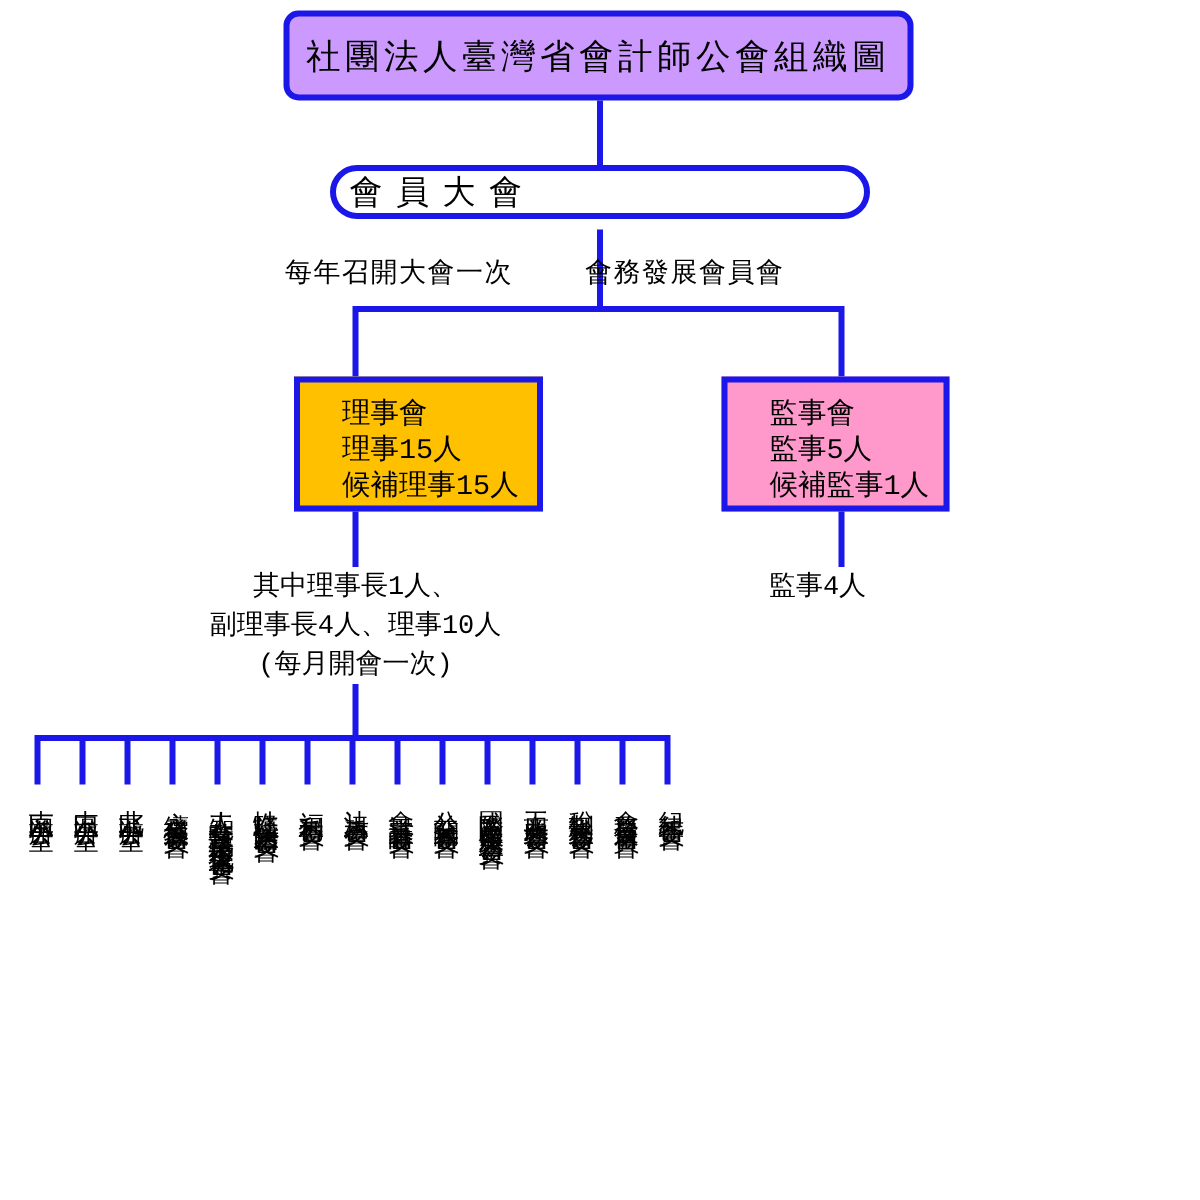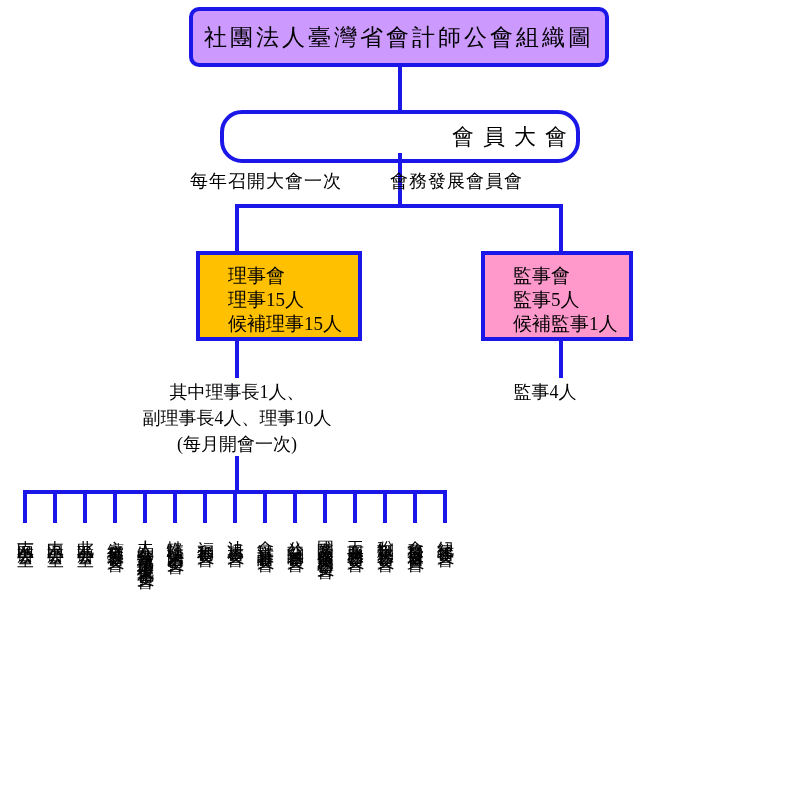--- a/index.html
+++ b/index.html
@@ -8,44 +8,45 @@
     background: #ffffff;
     font-family: "Liberation Serif", "DejaVu Serif", serif;
     color: #000000;
   }
   .canvas {
     position: relative;
     width: 800px;
     height: 800px;
     background: #ffffff;
     overflow: hidden;
+    font-family: Liberation Mono, monospace;
   }
   
   .line {
     position: absolute;
     background: #1a17e8;
   }
   
   .node {
     position: absolute;
     box-sizing: border-box;
     border: 4px solid #1a17e8;
   }
   .title-box {
     left: 189px; top: 7px; width: 420px; height: 60px;
     background: #cc99ff;
     border-radius: 10px;
     display: flex; align-items: center; justify-content: center;
     font-size: 23px; letter-spacing: 3px;
   }
   .assembly-pill {
-    left: 220px; top: 110px; width: 360px; height: 53px;
+    left: 220px; top: 110px; width: 360px; height: 36px;
     background: #ffffff;
     border-radius: 22px;
-    display: flex; align-items: center; justify-content: flex-end;
+    display: flex; align-items: center; justify-content: flex-start;
     font-size: 22px; letter-spacing: 9px;
     padding-left: 9px; 
   }
   .edge-label {
     position: absolute;
     width: 220px;
     top: 169px;
     font-size: 18px;
     letter-spacing: 1px;
   }

